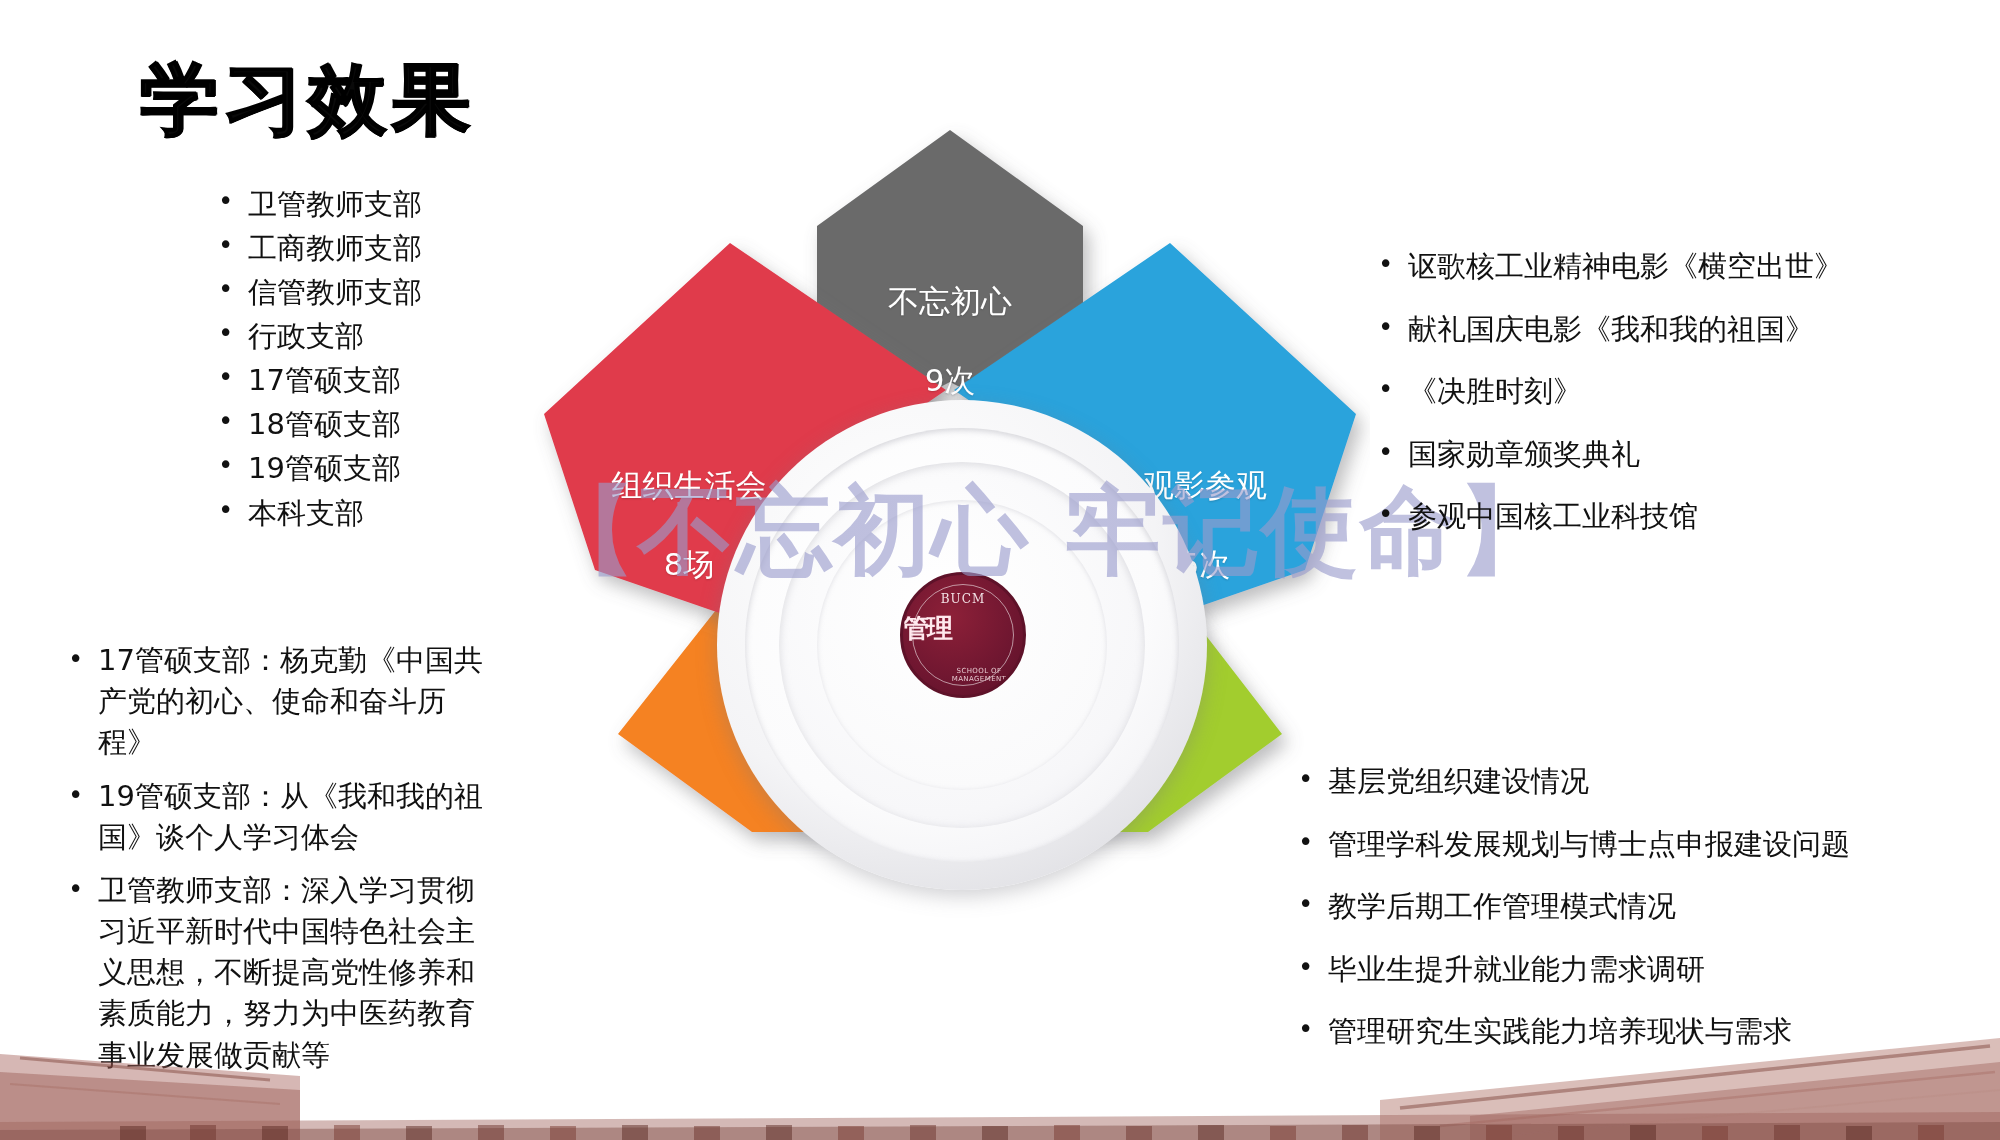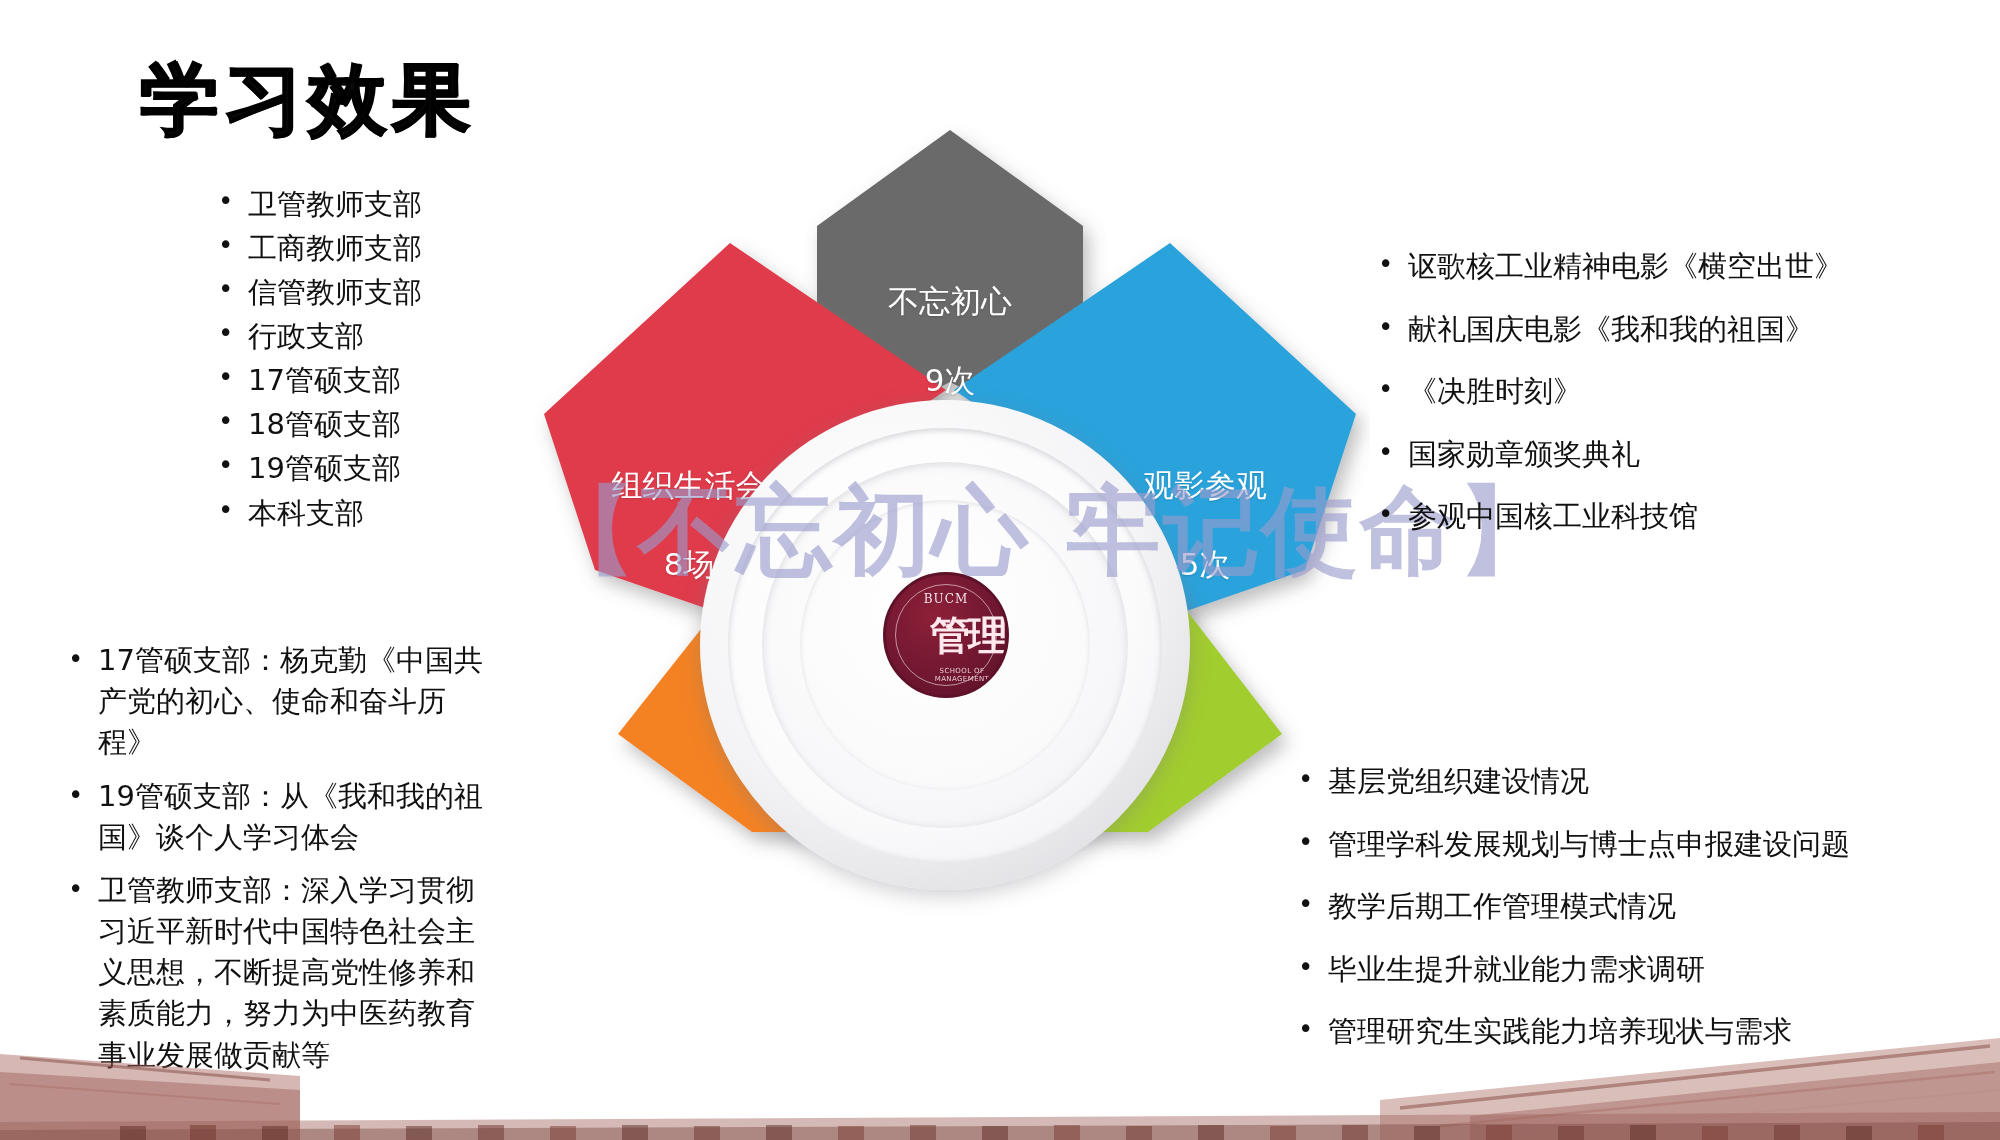--- a/index.html
+++ b/index.html
@@ -53,21 +53,21 @@
     letter-spacing: 8px;
     white-space: nowrap;
     font-family: "DejaVu Serif", "Liberation Serif", serif;
     z-index: 4;
     pointer-events: none;
   }
 
   
   #plate-wrap {
     position: absolute;
-    left: 700px; top: 400px;
+    left: 717px; top: 400px;
     width: 490px; height: 490px;
     z-index: 2;
   }
   .plate-ring {
     position: absolute; border-radius: 50%;
   }
   .ring1 {
     left: 0; top: 0; width: 490px; height: 490px;
     background: radial-gradient(circle at 38% 30%, #ffffff 0%, #f4f4f6 55%, #e2e2e6 80%, #d3d3d9 100%);
     box-shadow: 0 6px 20px rgba(120,120,130,.35);
@@ -111,22 +111,22 @@
     left: 0; right: 0; top: 17px;
     text-align: center;
     font-size: 12px;
     letter-spacing: 1px;
     color: #f3e2e6;
     font-family: "DejaVu Serif", "Liberation Serif", serif;
   }
   .seal-center {
     position: absolute;
     left: 0; right: 0; top: 40px;
-    text-align: right;
-    font-size: 40px;
+    text-align: left;
+    font-size: 26px;
     font-weight: 700;
     color: #ffe9ee;
     letter-spacing: -2px;
     font-family: "DejaVu Serif", "Liberation Serif", serif;
     line-height: 1;
   }
   .seal-bottom {
     position: absolute;
     left: 0; right: 0; bottom: 12px;
     text-align: center;

